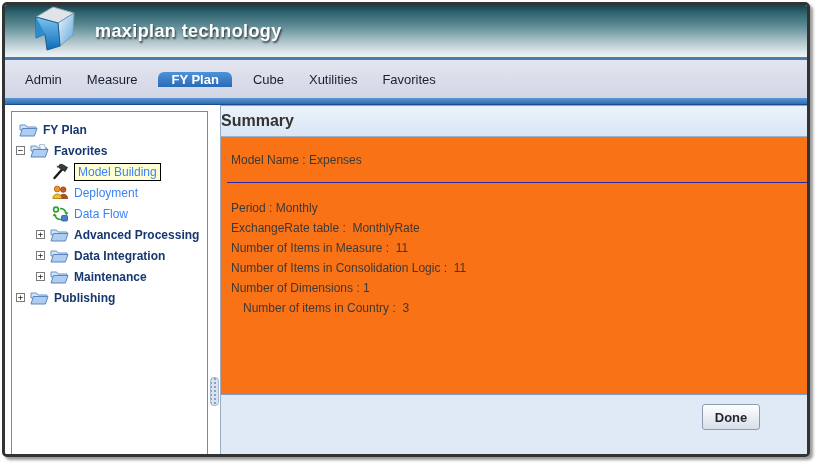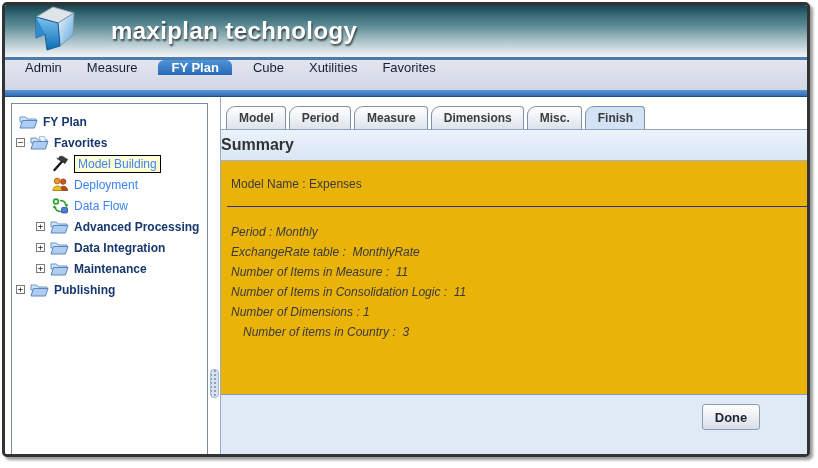--- a/index.html
+++ b/index.html
@@ -13,28 +13,28 @@
   }
   
   .header {
     height: 55px; flex: none;
     background: linear-gradient(180deg, #17414d 0%, #2f6470 15%, #5d8b95 40%, #a7c0c6 68%, #e2eaee 92%, #f0f4f6 100%);
     border-bottom: 3px solid #4c7cae;
     display: flex; align-items: center;
   }
   .logo { margin-left: 20px; flex: none; }
   .brand-title {
-    margin-left: 32px; color: #fff; font-size: 24px; font-weight: bold;
+    margin-left: 16px; color: #fff; font-size: 18px; font-weight: bold;
     letter-spacing: 0.4px; text-shadow: 1px 2px 2px rgba(0,0,0,0.65);
   }
   
   .menubar {
-    height: 30px; flex: none;
+    height: 38px; flex: none;
     background: linear-gradient(#e3e5f0, #d2d5e4);
-    display: flex; align-items: flex-start;
+    display: flex; align-items: center;
     font-size: 13px; color: #16202e; padding-left: 4px;
   }
   .menu-item { display: flex; align-items: center; padding: 0 9px; margin-left: 7px; cursor: default; }
   .menu-item.tab-active {
     background: linear-gradient(#4e93d9, #2a6ab6);
     color: #fff; font-weight: bold; border-radius: 6px 6px 0 0;
     padding: 0 13px; margin-left: 12px; margin-right: 5px;
   }
   .blue-strip {
     height: 7px; flex: none;
@@ -83,24 +83,24 @@
     padding: 4px 11px 4px 12px; margin-right: 3px;
     font-size: 12px; font-weight: bold; color: #3c3c3c;
     border-radius: 9px 4px 0 0; cursor: default;
   }
   .tab.active { background: #d3e2f4; padding-bottom: 5px; margin-bottom: -1px; }
   .section-bar {
     flex: none; background: linear-gradient(#ebf2fb, #d9e6f5);
     border-top: 1px solid #8fa6c0; border-bottom: 1px solid #9db2ca;
     padding: 6px 0; font-size: 16px; font-weight: bold; color: #333;
   }
-  .body-area { flex: 1; background: #eab308; padding: 16px 10px 0 10px; font-size: 12px; color: #3a3a3a; overflow: hidden; }
+  .body-area { flex: 1; background: #f97316; padding: 16px 10px 0 10px; font-size: 12px; color: #3a3a3a; overflow: hidden; }
   .model-line { white-space: pre; margin-bottom: 15px; }
   .rule { border: none; border-top: 1px solid #2d2aa6; margin: 0 -10px 15px -4px; }
-  .sum-line { white-space: pre; line-height: 20px; font-style: italic; }
+  .sum-line { white-space: pre; line-height: 20px; }
   .sum-line.sub { padding-left: 12px; }
   .footer {
     flex: none; height: 60px; background: #e0eaf7;
     border-top: 1px solid #7e9cc8; position: relative;
   }
   .done-btn {
     position: absolute; right: 47px; top: 9px; width: 58px; height: 26px;
     background: linear-gradient(#fefefe, #d8dfe9);
     border: 1px solid #8b9cb2; border-radius: 3px;
     font-family: "Liberation Sans", sans-serif;
@@ -250,28 +250,20 @@
         </span>
         <span class="tlabel branch">Publishing</span>
       </div>
 
     </div>
 
     <div class="split-handle"></div>
 
     <div class="content">
 
-      <div class="tabstrip">
-        <div class="tab">Model</div>
-        <div class="tab">Period</div>
-        <div class="tab">Measure</div>
-        <div class="tab">Dimensions</div>
-        <div class="tab">Misc.</div>
-        <div class="tab active">Finish</div>
-      </div>
 
       <div class="section-bar">Summary</div>
 
       <div class="body-area">
         <div class="model-line">Model Name : Expenses</div>
         <hr class="rule">
         <div class="sum-line">Period : Monthly</div>
         <div class="sum-line">ExchangeRate table :  MonthlyRate</div>
         <div class="sum-line">Number of Items in Measure :  11</div>
         <div class="sum-line">Number of Items in Consolidation Logic :  11</div>

